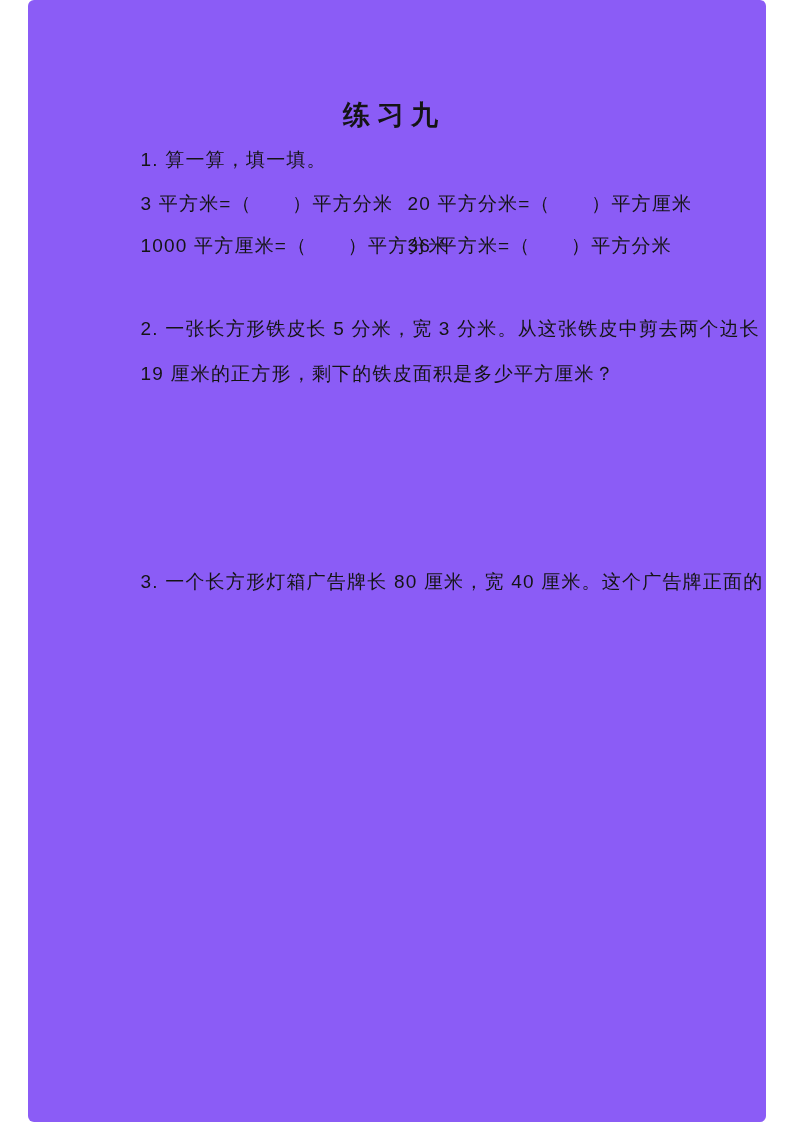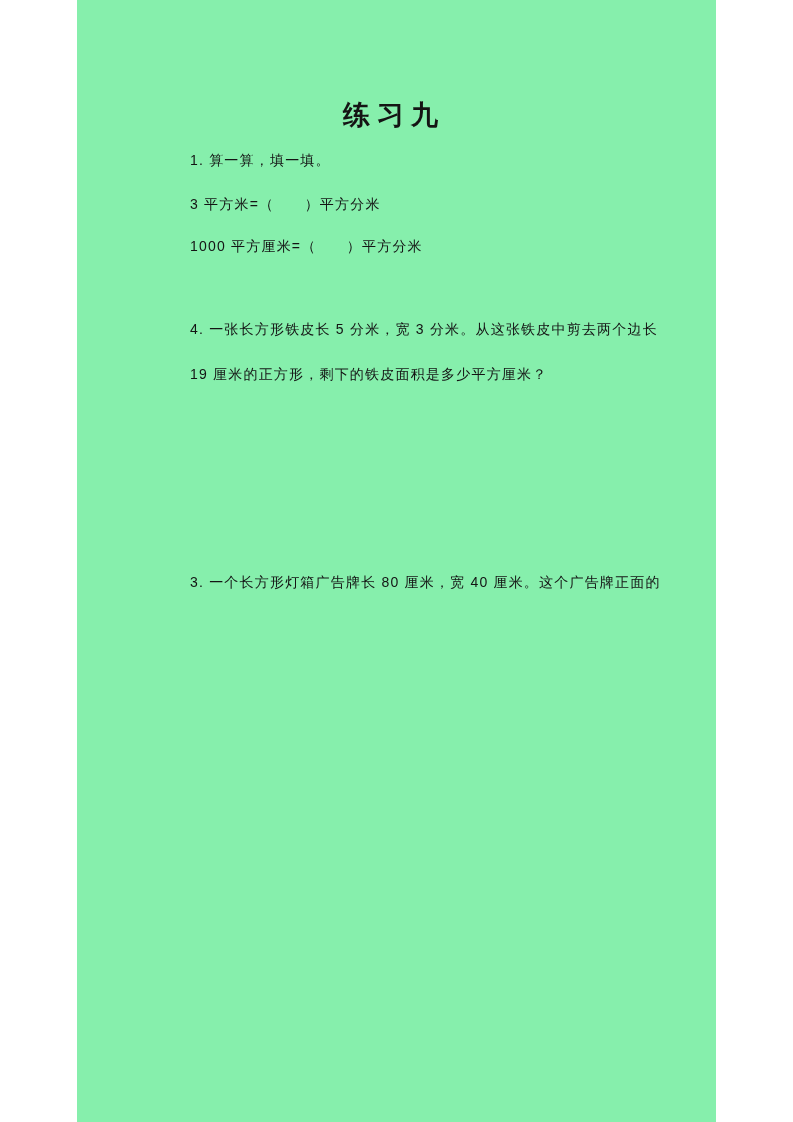--- a/index.html
+++ b/index.html
@@ -1,42 +1,43 @@
 <!DOCTYPE html>
 <html><head>
 <meta charset="utf-8">
 <style>
   * { margin: 0; padding: 0; box-sizing: border-box; }
   html, body { background: #ffffff; }
   .page {
     position: relative;
-    width: 639px;
+    width: 738px;
     height: 1122px;
     margin: 0 auto;
-    background: #86efac;
+    background: #8b5cf6;
     color: #141414;
     font-family: "Liberation Sans", "DejaVu Sans", sans-serif;
     overflow: hidden;
+    border-radius: 6px;
   }
   .content {
     position: absolute;
     left: 113px;
     right: 118px;
     top: 0;
   }
   .title {
     font-size: 27px;
     line-height: 30px;
     font-weight: 700;
     text-align: center;
     letter-spacing: 7px;
     margin-top: 100px;
   }
   .line {
-    font-size: 14px;
+    font-size: 19px;
     line-height: 28px;
     letter-spacing: 1.2px;
     white-space: nowrap;
   }
   .prompt   { margin-top: 16px; }
   .conv     { display: grid; grid-template-columns: 267px 1fr; }
   .conv-1   { margin-top: 16px; }
   .conv-2   { margin-top: 14px; }
   .p2-l1    { margin-top: 55px; }
   .p2-l2    { margin-top: 17px; }
@@ -48,25 +49,27 @@
 
 <div class="page">
   <div class="content">
 
     <h1 class="title">练习九</h1>
 
     <p class="line prompt">1. 算一算，填一填。</p>
 
     <div class="conv conv-1">
       <span class="line">3 平方米=（　　）平方分米</span>
+      <span class="line">20 平方分米=（　　）平方厘米</span>
     </div>
 
     <div class="conv conv-2">
       <span class="line">1000 平方厘米=（　　）平方分米</span>
+      <span class="line">36 平方米=（　　）平方分米</span>
     </div>
 
-    <p class="line p2-l1">4. 一张长方形铁皮长 5 分米，宽 3 分米。从这张铁皮中剪去两个边长</p>
+    <p class="line p2-l1">2. 一张长方形铁皮长 5 分米，宽 3 分米。从这张铁皮中剪去两个边长</p>
     <p class="line p2-l2">19 厘米的正方形，剩下的铁皮面积是多少平方厘米？</p>
 
     <p class="line p3-l1">3. 一个长方形灯箱广告牌长 80 厘米，宽 40 厘米。这个广告牌正面的</p>
 
   </div>
 </div>
 
 </body></html>

